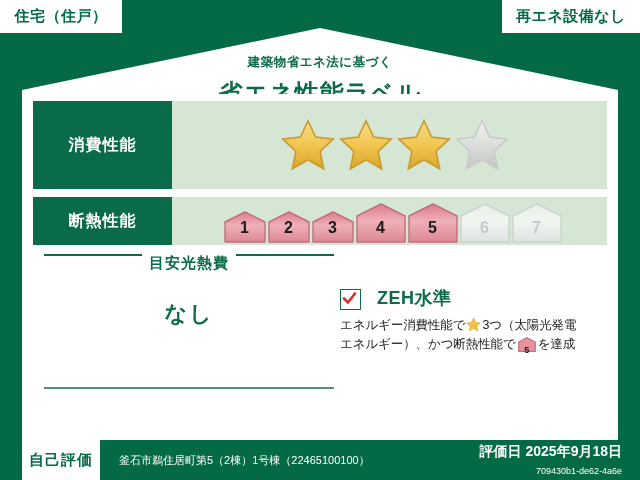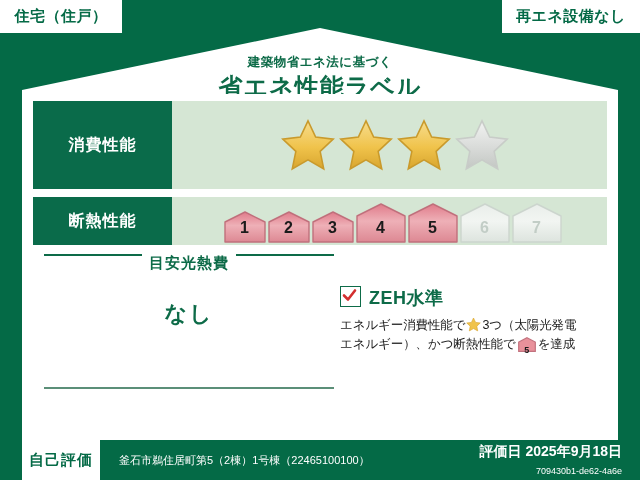--- a/index.html
+++ b/index.html
@@ -70,21 +70,21 @@
     font-weight: bold;
     letter-spacing: 0.5px;
     line-height: 1.1;
   }
   #title-main {
     color: #0d6b48;
     font-size: 24px;
     font-weight: bold;
     letter-spacing: 1px;
     line-height: 1.25;
-    margin-top: 2px;
+    margin-top: 8px;
   }
 
   #panel {
     position: absolute;
     left: 22px;
     top: 94px;
     width: 596px;
     height: 346px;
     background: #ffffff;
   }
@@ -199,22 +199,22 @@
 
   
   #zeh-block {
     position: absolute;
     left: 318px;
     top: 192px;
     width: 270px;
   }
   #zeh-title-row {
     display: flex;
-    align-items: flex-start;
-    gap: 8px;
+    align-items: flex-end;
+    gap: 16px;
   }
   #zeh-check {
     width: 19px;
     height: 19px;
     border: 1.6px solid #0d6b48;
     background: #ffffff;
     position: relative;
     flex: 0 0 auto;
   }
   #zeh-check svg { position: absolute; left: 1px; top: 1px; }

